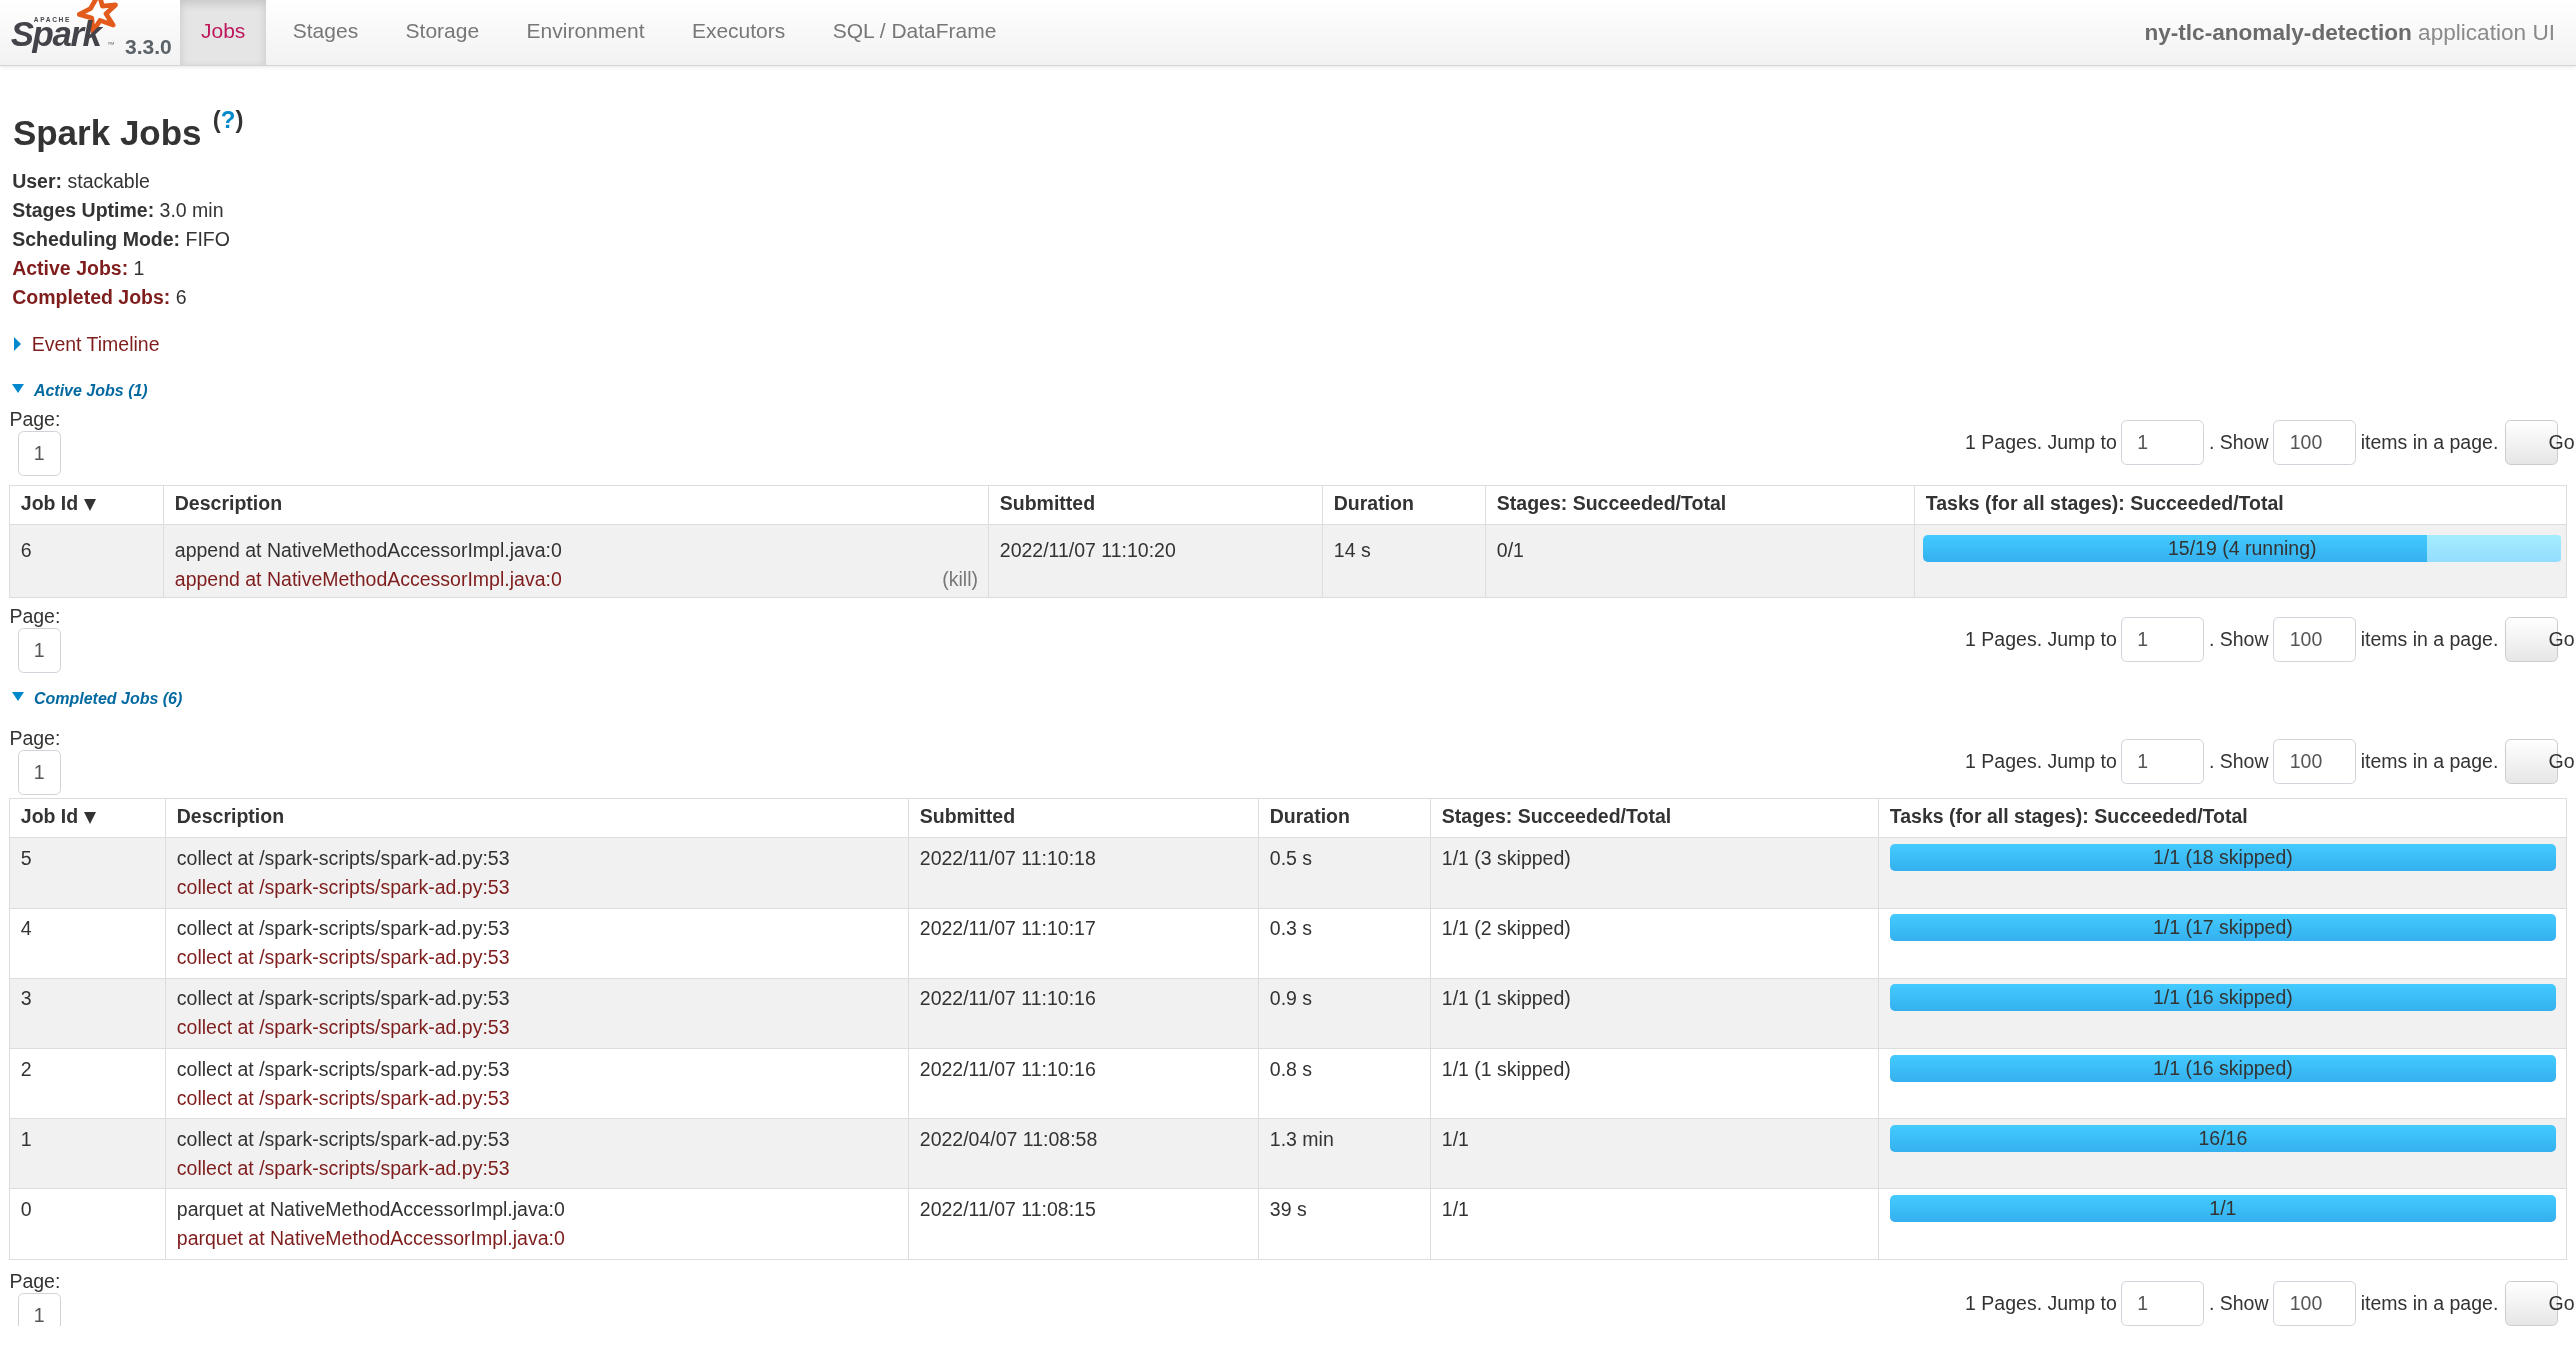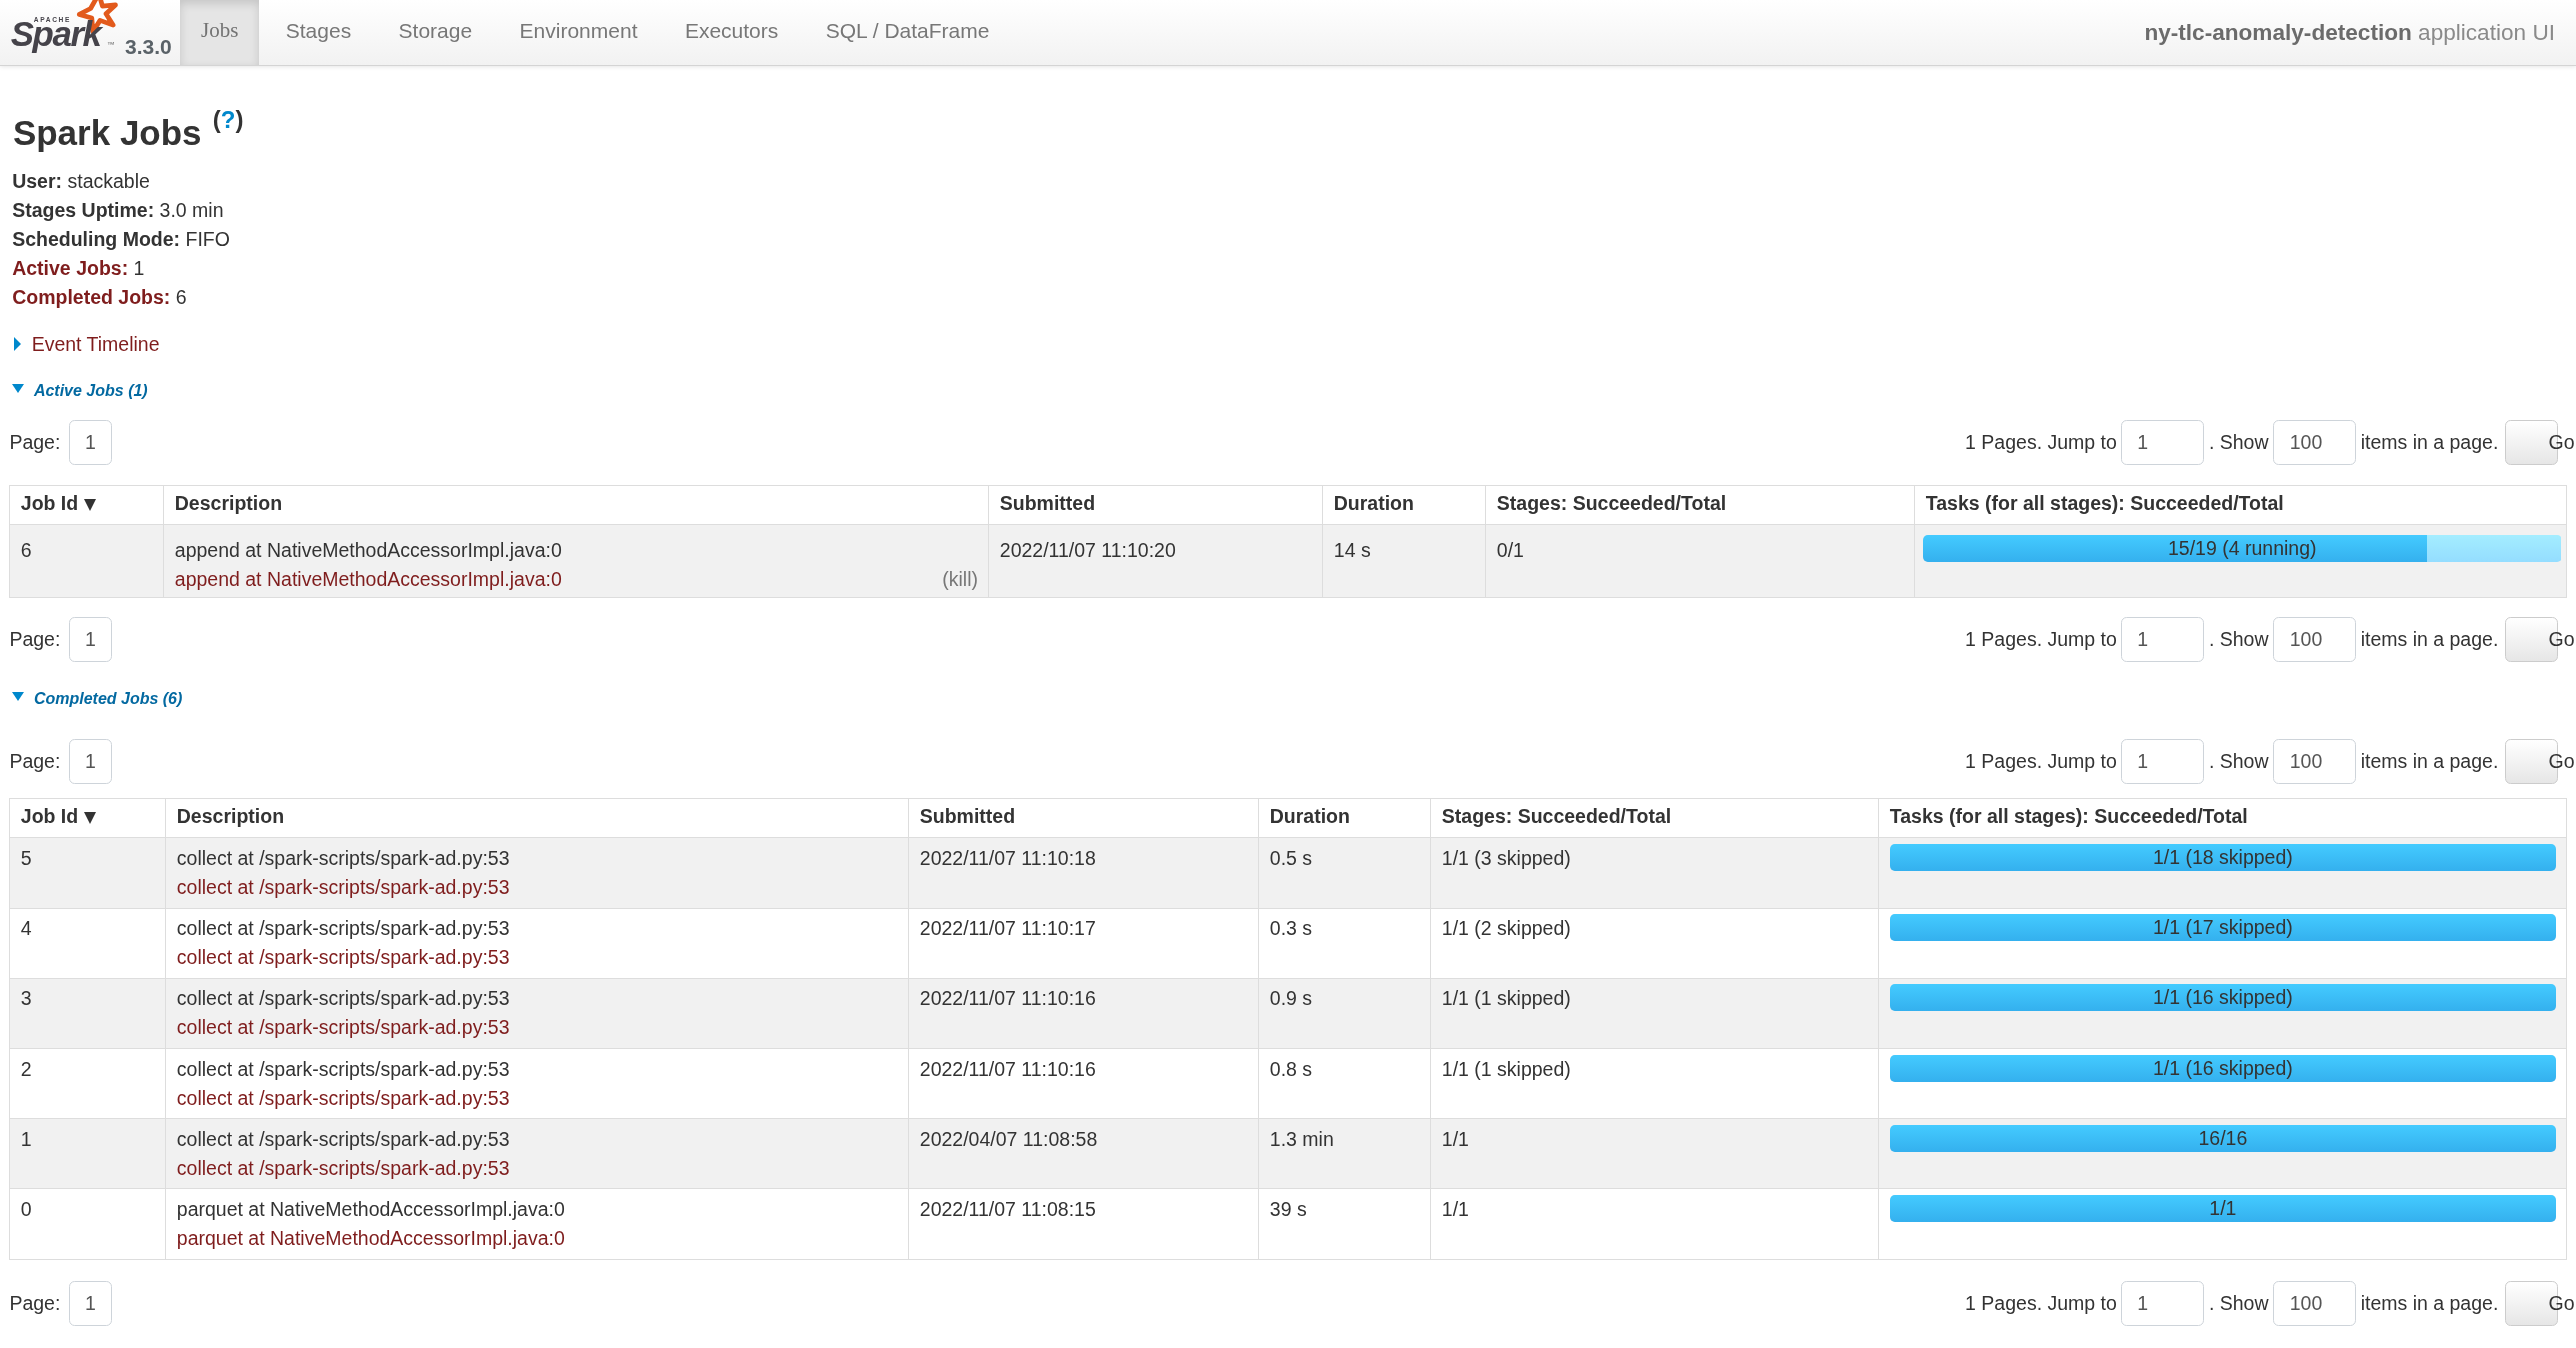--- a/index.html
+++ b/index.html
@@ -22,23 +22,22 @@
   box-shadow: 0 1.4px 4.9px rgba(0,0,0,0.13);
   white-space: nowrap;
 }
 .brand { position:absolute; left:9.7px; top:0; height:65px; }
 .version { position:absolute; left:125px; top:35px; font-weight:bold; color:#5a6268; font-size:21px; }
 .navtabs { position:absolute; left:180px; top:0; height:65px; margin:0; padding:0; list-style:none; }
 .navtabs li { display:inline-block; height:65px; margin:0; padding:0; vertical-align:top; }
 .navtabs li a { display:block; height:65px; line-height:61px; padding:0 21px; font-size:21px; color:#777777; }
 .navtabs li.active a {
   background:#e5e5e5;
-  color:#737373;
+  color:#be185d;
   box-shadow: inset 0 3.5px 9.7px rgba(0,0,0,0.14);
-  font-family: Liberation Serif, serif;
 }
 .appname { position:absolute; right:21px; top:0; line-height:65px; font-size:22.6px; color:#8a8a8a; }
 .appname b { color:#6b6b6b; }
 
 
 .page { padding: 0 9.4px; }
 h3.title { font-size:35px; line-height:42px; font-weight:bold; color:#333; margin:46px 0 0 3.5px; }
 h3.title sup { font-size:24px; vertical-align: 16.7px; line-height:0; margin-left:1.4px;}
 h3.title sup b { color:#0088cc; }
 ul.summary { list-style:none; margin:12.5px 0 0 0; padding:0 0 0 2.8px; line-height:29px; }
@@ -52,21 +51,21 @@
 
 
 .pagerow { display:flex; justify-content:space-between; align-items:center; height:45px; }
 .pagerow input {
   height:45px; border:1.4px solid #ced4da; border-radius:5.6px; background:#fff;
   color:#555; font-size:19.5px; font-family:"Liberation Sans",sans-serif;
   padding:0 0 0 15.3px; outline:none;
 }
 .in-small { width:43px; }
 .in-big { width:83px; }
-.pr-left { display:flex; align-items:center; }
+.pr-left { display:flex; align-items:center;flex-direction:column; }
 .pr-left label { margin-right:8.3px; }
 .pr-right { display:flex; align-items:center; margin-right:9px; }
 .pr-right .t1 { margin-right:4.2px; }
 .pr-right .t2 { margin:0 4.9px; }
 .pr-right .t3 { margin:0 6.3px 0 4.2px; }
 .btn-go {
   width:53px; height:45px; border:1.4px solid #cccccc; border-radius:5.6px;
   background-image: linear-gradient(to bottom, #ffffff, #e6e6e6);
   color:#333; font-size:19.5px; font-family:"Liberation Sans",sans-serif;
   text-align:center; line-height:42px;padding-left:43px;

